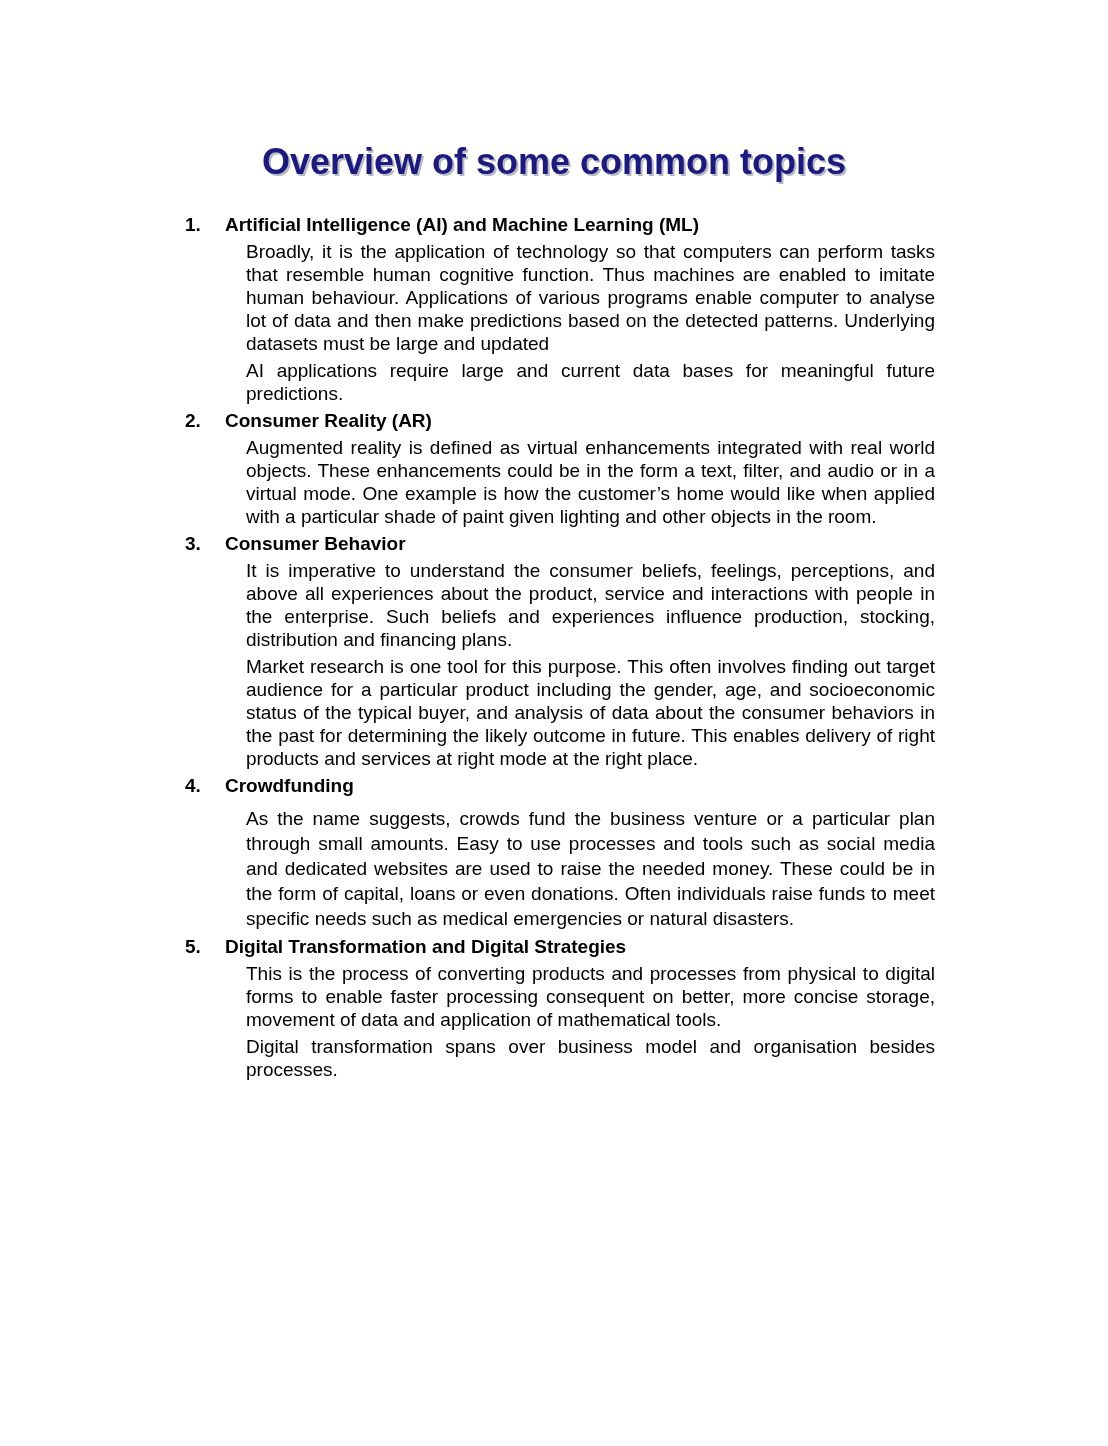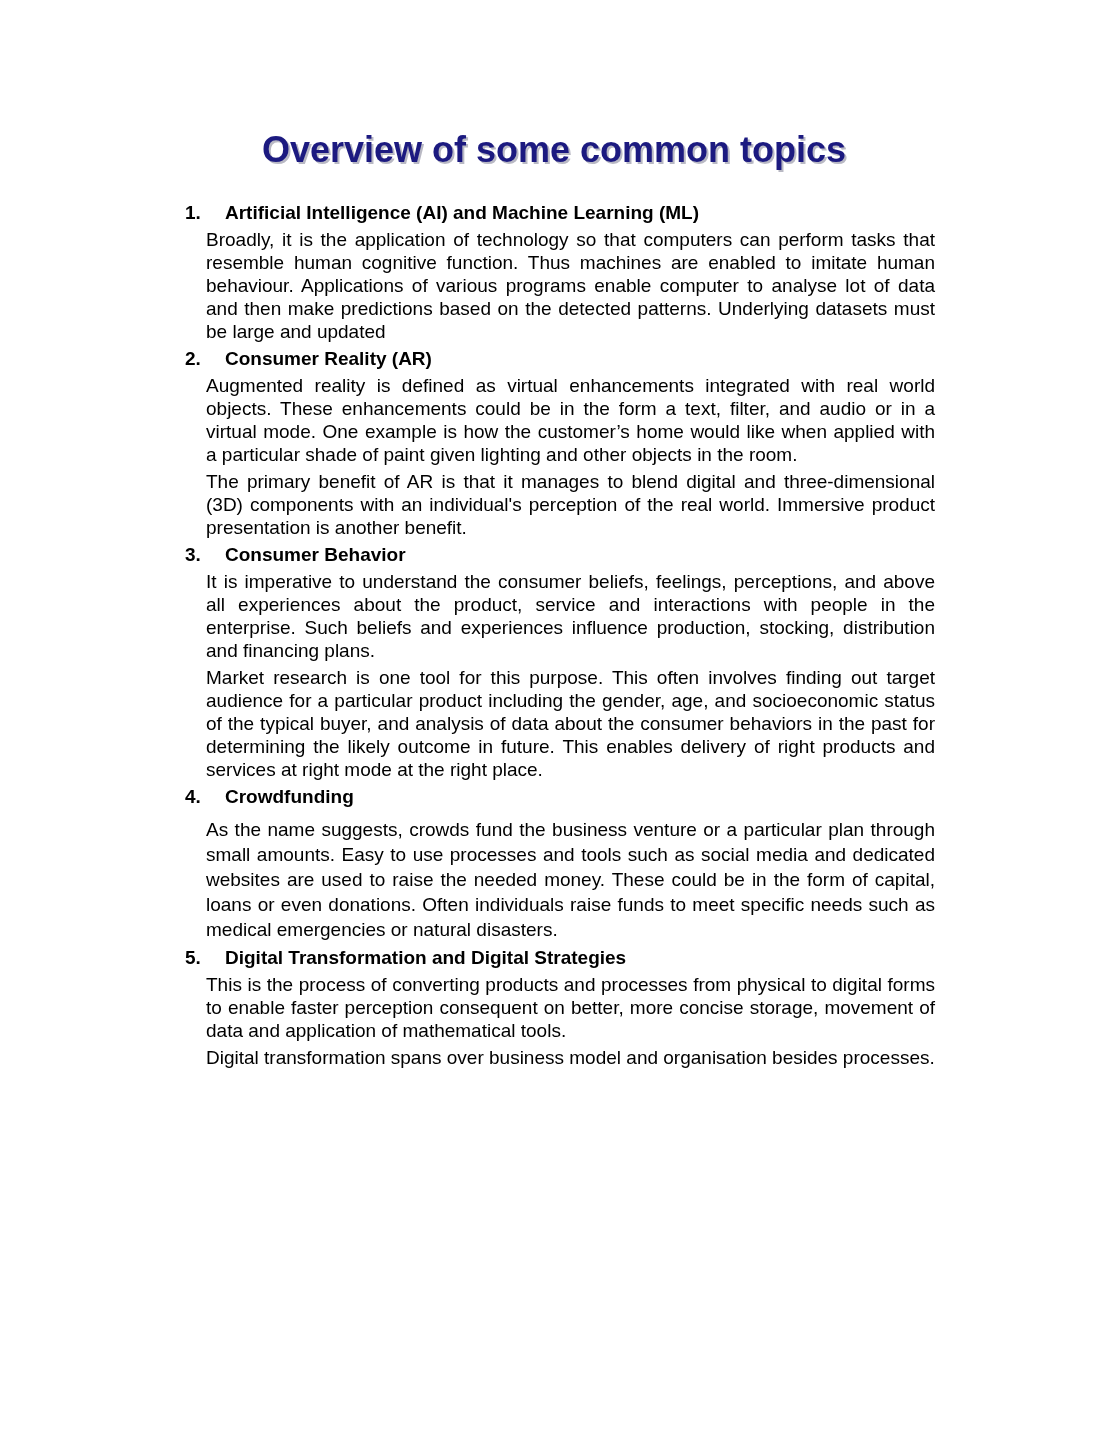--- a/index.html
+++ b/index.html
@@ -11,21 +11,21 @@
       width: 1108px;
       height: 1446px;
       position: relative;
       overflow: hidden;
       font-family: "Liberation Sans", sans-serif;
       color: #000000;
     }
     .page {
       position: absolute;
       left: 0;
-      top: 4px;
+      top: 16px;
       width: 1108px;
       height: 1024px;
       text-decoration: underline;
     }
     .title {
       position: absolute;
       top: 124px;
       left: 0;
       width: 1108px;
       text-align: center;
@@ -58,21 +58,21 @@
       height: 27px;
     }
     .topic-num {
       width: 40px;
       flex: 0 0 40px;
     }
     .topic-title {
       flex: 1;
     }
     .para {
-      margin: 0 0 4px 21px;
+      margin: 0 0 4px 61px;
       font-size: 19px;
       line-height: 23px;
       text-align: justify;
       text-align-last: left;
     }
     .topic.crowd .topic-head { height: 32px; }
     .topic.crowd .para { line-height: 25px; }
   </style>
 </head>
 <body>
@@ -81,29 +81,29 @@
   <h1 class="title">Overview of some common topics</h1>
 
   <ol class="topics">
 
     <li class="topic">
       <div class="topic-head">
         <span class="topic-num">1.</span>
         <span class="topic-title">Artificial Intelligence (AI) and Machine Learning (ML)</span>
       </div>
       <p class="para">Broadly, it is the application of technology so that computers can perform tasks that resemble human cognitive function. Thus machines are enabled to imitate human behaviour. Applications of various programs enable computer to analyse lot of data and then make predictions based on the detected patterns. Underlying datasets must be large and updated</p>
+      <p class="para">AI applications require large and current data bases for meaningful future predictions.</p>
     </li>
 
     <li class="topic">
       <div class="topic-head">
         <span class="topic-num">2.</span>
         <span class="topic-title">Consumer Reality (AR)</span>
       </div>
       <p class="para">Augmented reality is defined as virtual enhancements integrated with real world objects. These enhancements could be in the form a text, filter, and audio or in a virtual mode. One example is how the customer’s home would like when applied with a particular shade of paint given lighting and other objects in the room.</p>
-      <p class="para">The primary benefit of AR is that it manages to blend digital and three-dimensional (3D) components with an individual's perception of the real world. Immersive product presentation is another benefit.</p>
     </li>
 
     <li class="topic">
       <div class="topic-head">
         <span class="topic-num">3.</span>
         <span class="topic-title">Consumer Behavior</span>
       </div>
       <p class="para">It is imperative to understand the consumer beliefs, feelings, perceptions, and above all experiences about the product, service and interactions with people in the enterprise. Such beliefs and experiences influence production, stocking, distribution and financing plans.</p>
       <p class="para">Market research is one tool for this purpose. This often involves finding out target audience for a particular product including the gender, age, and socioeconomic status of the typical buyer, and analysis of data about the consumer behaviors in the past for determining the likely outcome in future. This enables delivery of right products and services at right mode at the right place.</p>
     </li>
@@ -114,17 +114,17 @@
         <span class="topic-title">Crowdfunding</span>
       </div>
       <p class="para">As the name suggests, crowds fund the business venture or a particular plan through small amounts. Easy to use processes and tools such as social media and dedicated websites are used to raise the needed money. These could be in the form of capital, loans or even donations. Often individuals raise funds to meet specific needs such as medical emergencies or natural disasters.</p>
     </li>
 
     <li class="topic">
       <div class="topic-head">
         <span class="topic-num">5.</span>
         <span class="topic-title">Digital Transformation and Digital Strategies</span>
       </div>
-      <p class="para">This is the process of converting products and processes from physical to digital forms to enable faster perception consequent on better, more concise storage, movement of data and application of mathematical tools.</p>
+      <p class="para">This is the process of converting products and processes from physical to digital forms to enable faster processing consequent on better, more concise storage, movement of data and application of mathematical tools.</p>
       <p class="para">Digital transformation spans over business model and organisation besides processes.</p>
     </li>
   </ol>
 </div>
 
 </body></html>

